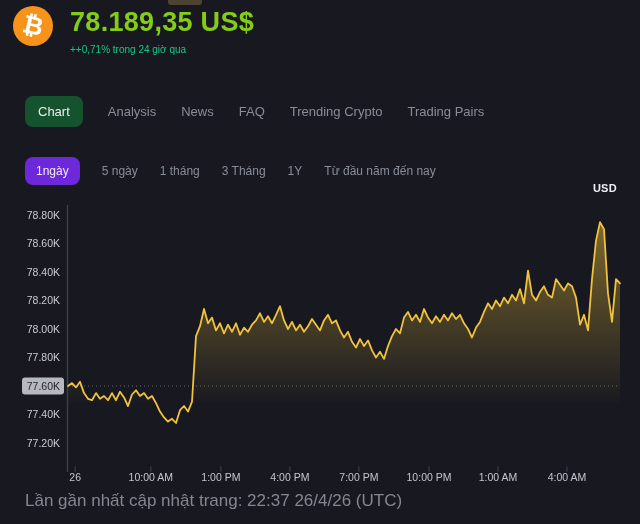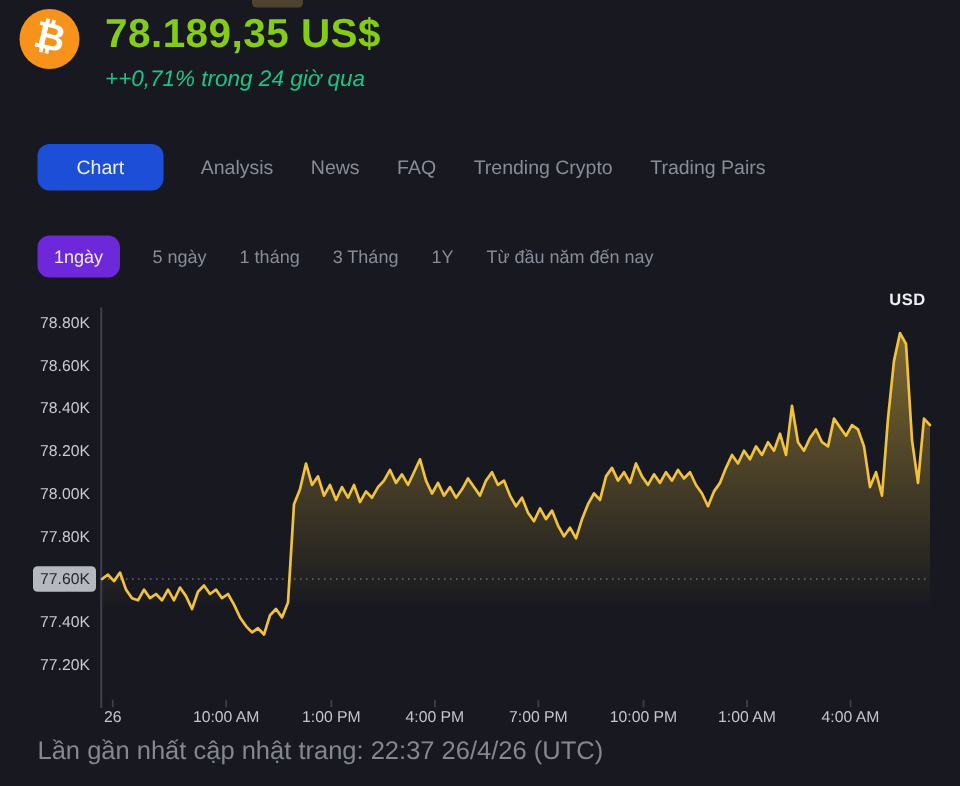--- a/index.html
+++ b/index.html
@@ -16,41 +16,41 @@
     background:#4E4330; border-radius:0 0 3px 3px;
   }
 
   header { position:absolute; left:13px; top:6px; display:flex; gap:17px; align-items:flex-start; }
   .coin-logo {
     width:40px; height:40px; border-radius:50%; background:#F7931A;
     display:flex; align-items:center; justify-content:center; flex:none;
   }
   .btc-glyph { color:#ffffff; font-size:25px; font-weight:bold; transform:rotate(13deg); line-height:1; margin-top:-2px; }
   .price { font-size:27px; font-weight:bold; color:#84cc16; letter-spacing:.3px; line-height:1.1; margin-top:2px; }
-  .change { margin-top:6px; font-size:15px; color:#16C784;font-style:italic; }
+  .change { margin-top:6px; font-size:10px; color:#16C784; }
 
   .tabs { position:absolute; left:25px; top:96px; display:flex; align-items:center; gap:25px; }
   .tab {
     font-size:13px; color:#878D98; background:none; border:none; padding:0;
     font-family:inherit; cursor:pointer; white-space:nowrap;
   }
-  .tab.active { background:#1d4ed8; color:#ECEEF2; border-radius:8px; padding:8px 26px; }
+  .tab.active { background:#14532d; color:#ECEEF2; border-radius:8px; padding:8px 13px; }
 
   .ranges { position:absolute; left:25px; top:157px; display:flex; align-items:center; gap:22px; }
   .range {
     font-size:12px; color:#878D98; background:none; border:none; padding:0;
     font-family:inherit; cursor:pointer; white-space:nowrap;
   }
   .range.active { background:#6d28d9; color:#ECEEF2; border-radius:8px; padding:7px 11px; }
 
   #chart-svg { position:absolute; left:0; top:0; width:640px; height:524px; }
   #chart-svg text { font-family:"Liberation Sans","DejaVu Sans",sans-serif; }
 
   .usd-label {
-    position:absolute; right:23px; top:194px;
+    position:absolute; right:23px; top:182px;
     font-size:11px; font-weight:bold; color:#EDEFF3; letter-spacing:.3px;
   }
 
   .footer-text {
     position:absolute; left:25px; top:491px;
     font-size:17px; color:#83878F;
   }
 </style>
 </head>
 <body>

